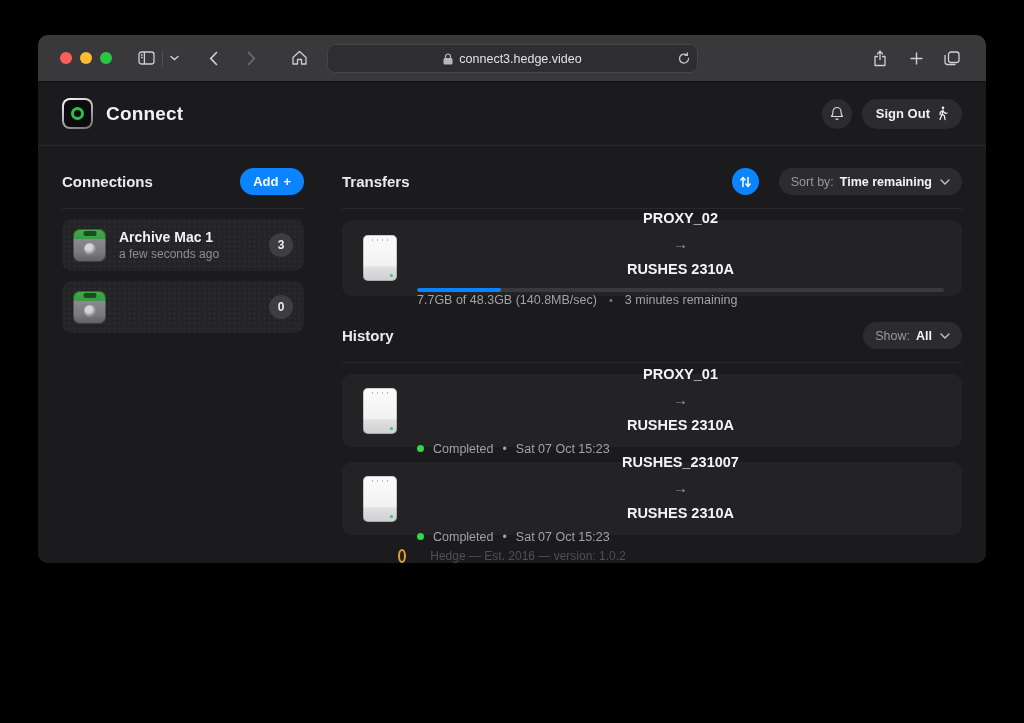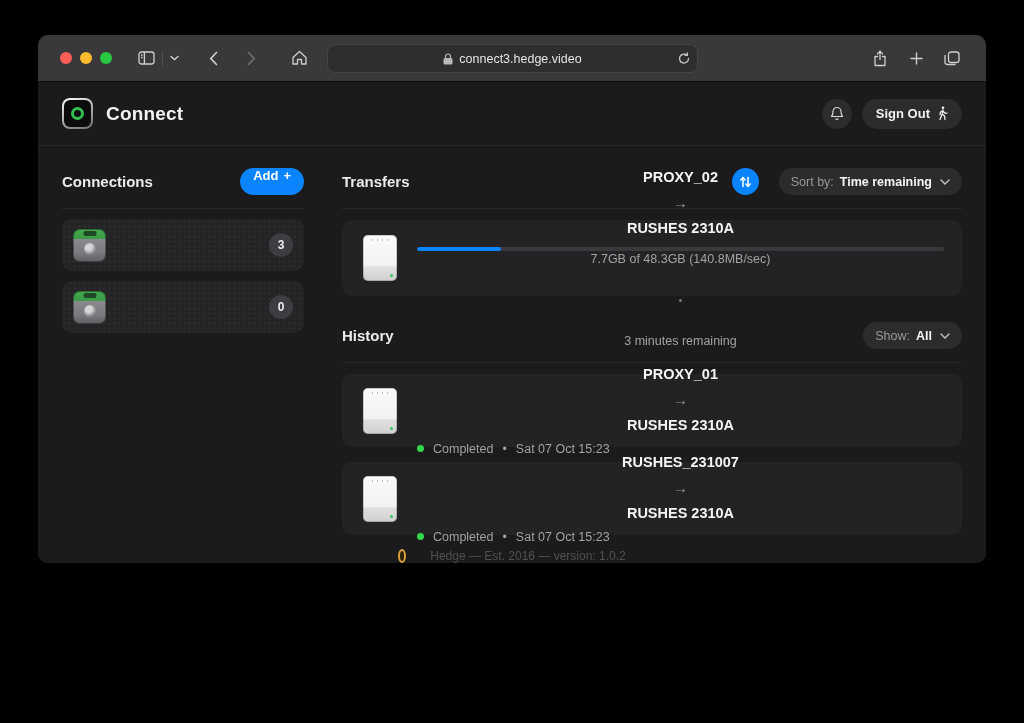--- a/index.html
+++ b/index.html
@@ -50,21 +50,21 @@
 
   .section-head { display:flex; align-items:center; justify-content:space-between;
     padding-bottom:13px; border-bottom:1px solid #29292c; height:41px; }
   .section-title { font-size:15px; font-weight:600; color:#ebebed; }
 
   .pill-btn { height:27px; border-radius:14px; background:#2c2c2f; display:flex; align-items:center;
     gap:6px; padding:0 12px; font-size:12.5px; color:#98989d; }
   .pill-btn b { color:#f5f5f7; font-weight:700; font-size:12.5px; }
   .pill-btn .chev { color:#c3c3c7; margin-left:2px; }
   .blue-btn { background:#0b84ff; color:#fff; height:27px; border-radius:14px; display:flex;
-    gap:5px; padding:0 13px; font-size:13px; font-weight:700; }
+    align-items:center; gap:5px; padding:0 13px; font-size:13px; font-weight:700; }
   .round-blue { width:27px; height:27px; border-radius:50%; background:#0b84ff; display:flex;
     align-items:center; justify-content:center; color:#fff; }
 
   
   .conn-card { margin-top:10px; height:52px; border-radius:10px; background:#242427;
     background-image:radial-gradient(rgba(255,255,255,.032) 1px, transparent 1.1px);
     background-size:5px 5px; display:flex; align-items:center; padding:0 11px; }
   .archive-ic { width:33px; height:33px; border-radius:7px; position:relative; margin-right:13px;
     background:linear-gradient(180deg,#45a84e 0%,#3c9a46 30%,#8a8a8e 31%,#7a7a7e 72%,#5f5f63 100%);
     box-shadow:inset 0 0 0 1px rgba(0,0,0,.35); }
@@ -90,21 +90,21 @@
 
   
   .t-card { margin-top:11px; border-radius:10px; background:#232326; display:flex;
     align-items:center; padding:14px 18px 14px 21px; }
   .t-card .drive { margin-right:20px; }
   .t-body { flex:1; min-width:0; }
   .t-title { display:flex; align-items:center; gap:9px; font-size:14.5px; font-weight:700; color:#f5f5f7;flex-direction:column; }
   .t-title .arrow { color:#98989d; font-weight:400; font-size:15px; }
   .progress-track { margin-top:11px; height:4px; border-radius:2px; background:#3a3a3e; overflow:hidden; }
   .progress-fill { height:100%; border-radius:2px; background:#0b84ff; width:0; }
-  .t-status { margin-top:1px; display:flex; align-items:center; gap:28px; font-size:12.5px; color:#a2a2a7;flex-direction:column; }
+  .t-status { margin-top:1px; display:flex; align-items:center; gap:12px; font-size:12.5px; color:#a2a2a7; }
   .t-status .sep { color:#7b7b80; font-size:11px; }
   .h-status { margin-top:9px; display:flex; align-items:center; gap:9px; font-size:12.5px; color:#a2a2a7; }
   .dot-green { width:7px; height:7px; border-radius:50%; background:#32d74b; }
   .history-head { margin-top:26px;gap:16px; }
   .h-card { height:73px; }
   .h-card + .h-card { margin-top:15px; }
 
   .footer { margin-top:auto; padding:14px 0 16px 0; display:flex; align-items:center;
     justify-content:center; gap:24px; color:#505053; font-size:12px; }
   .hedge-logo { width:8px; height:14px; border-radius:50%; border:2.5px solid #d9a23c; background:#2a2105; }
@@ -248,20 +248,24 @@
         <div class="section-head">
           <div class="section-title">Connections</div>
           <div class="blue-btn">
             <span>Add</span>
             <span>+</span>
           </div>
         </div>
 
         <div class="conn-card">
           <div class="archive-ic"></div>
+          <div class="conn-text">
+            <div class="conn-name">Archive Mac 1</div>
+            <div class="conn-sub">a few seconds ago</div>
+          </div>
           <div class="badge">3</div>
         </div>
 
         <div class="conn-card">
           <div class="archive-ic"></div>
           <div class="badge">0</div>
         </div>
       </div>
 
       <div class="main">

